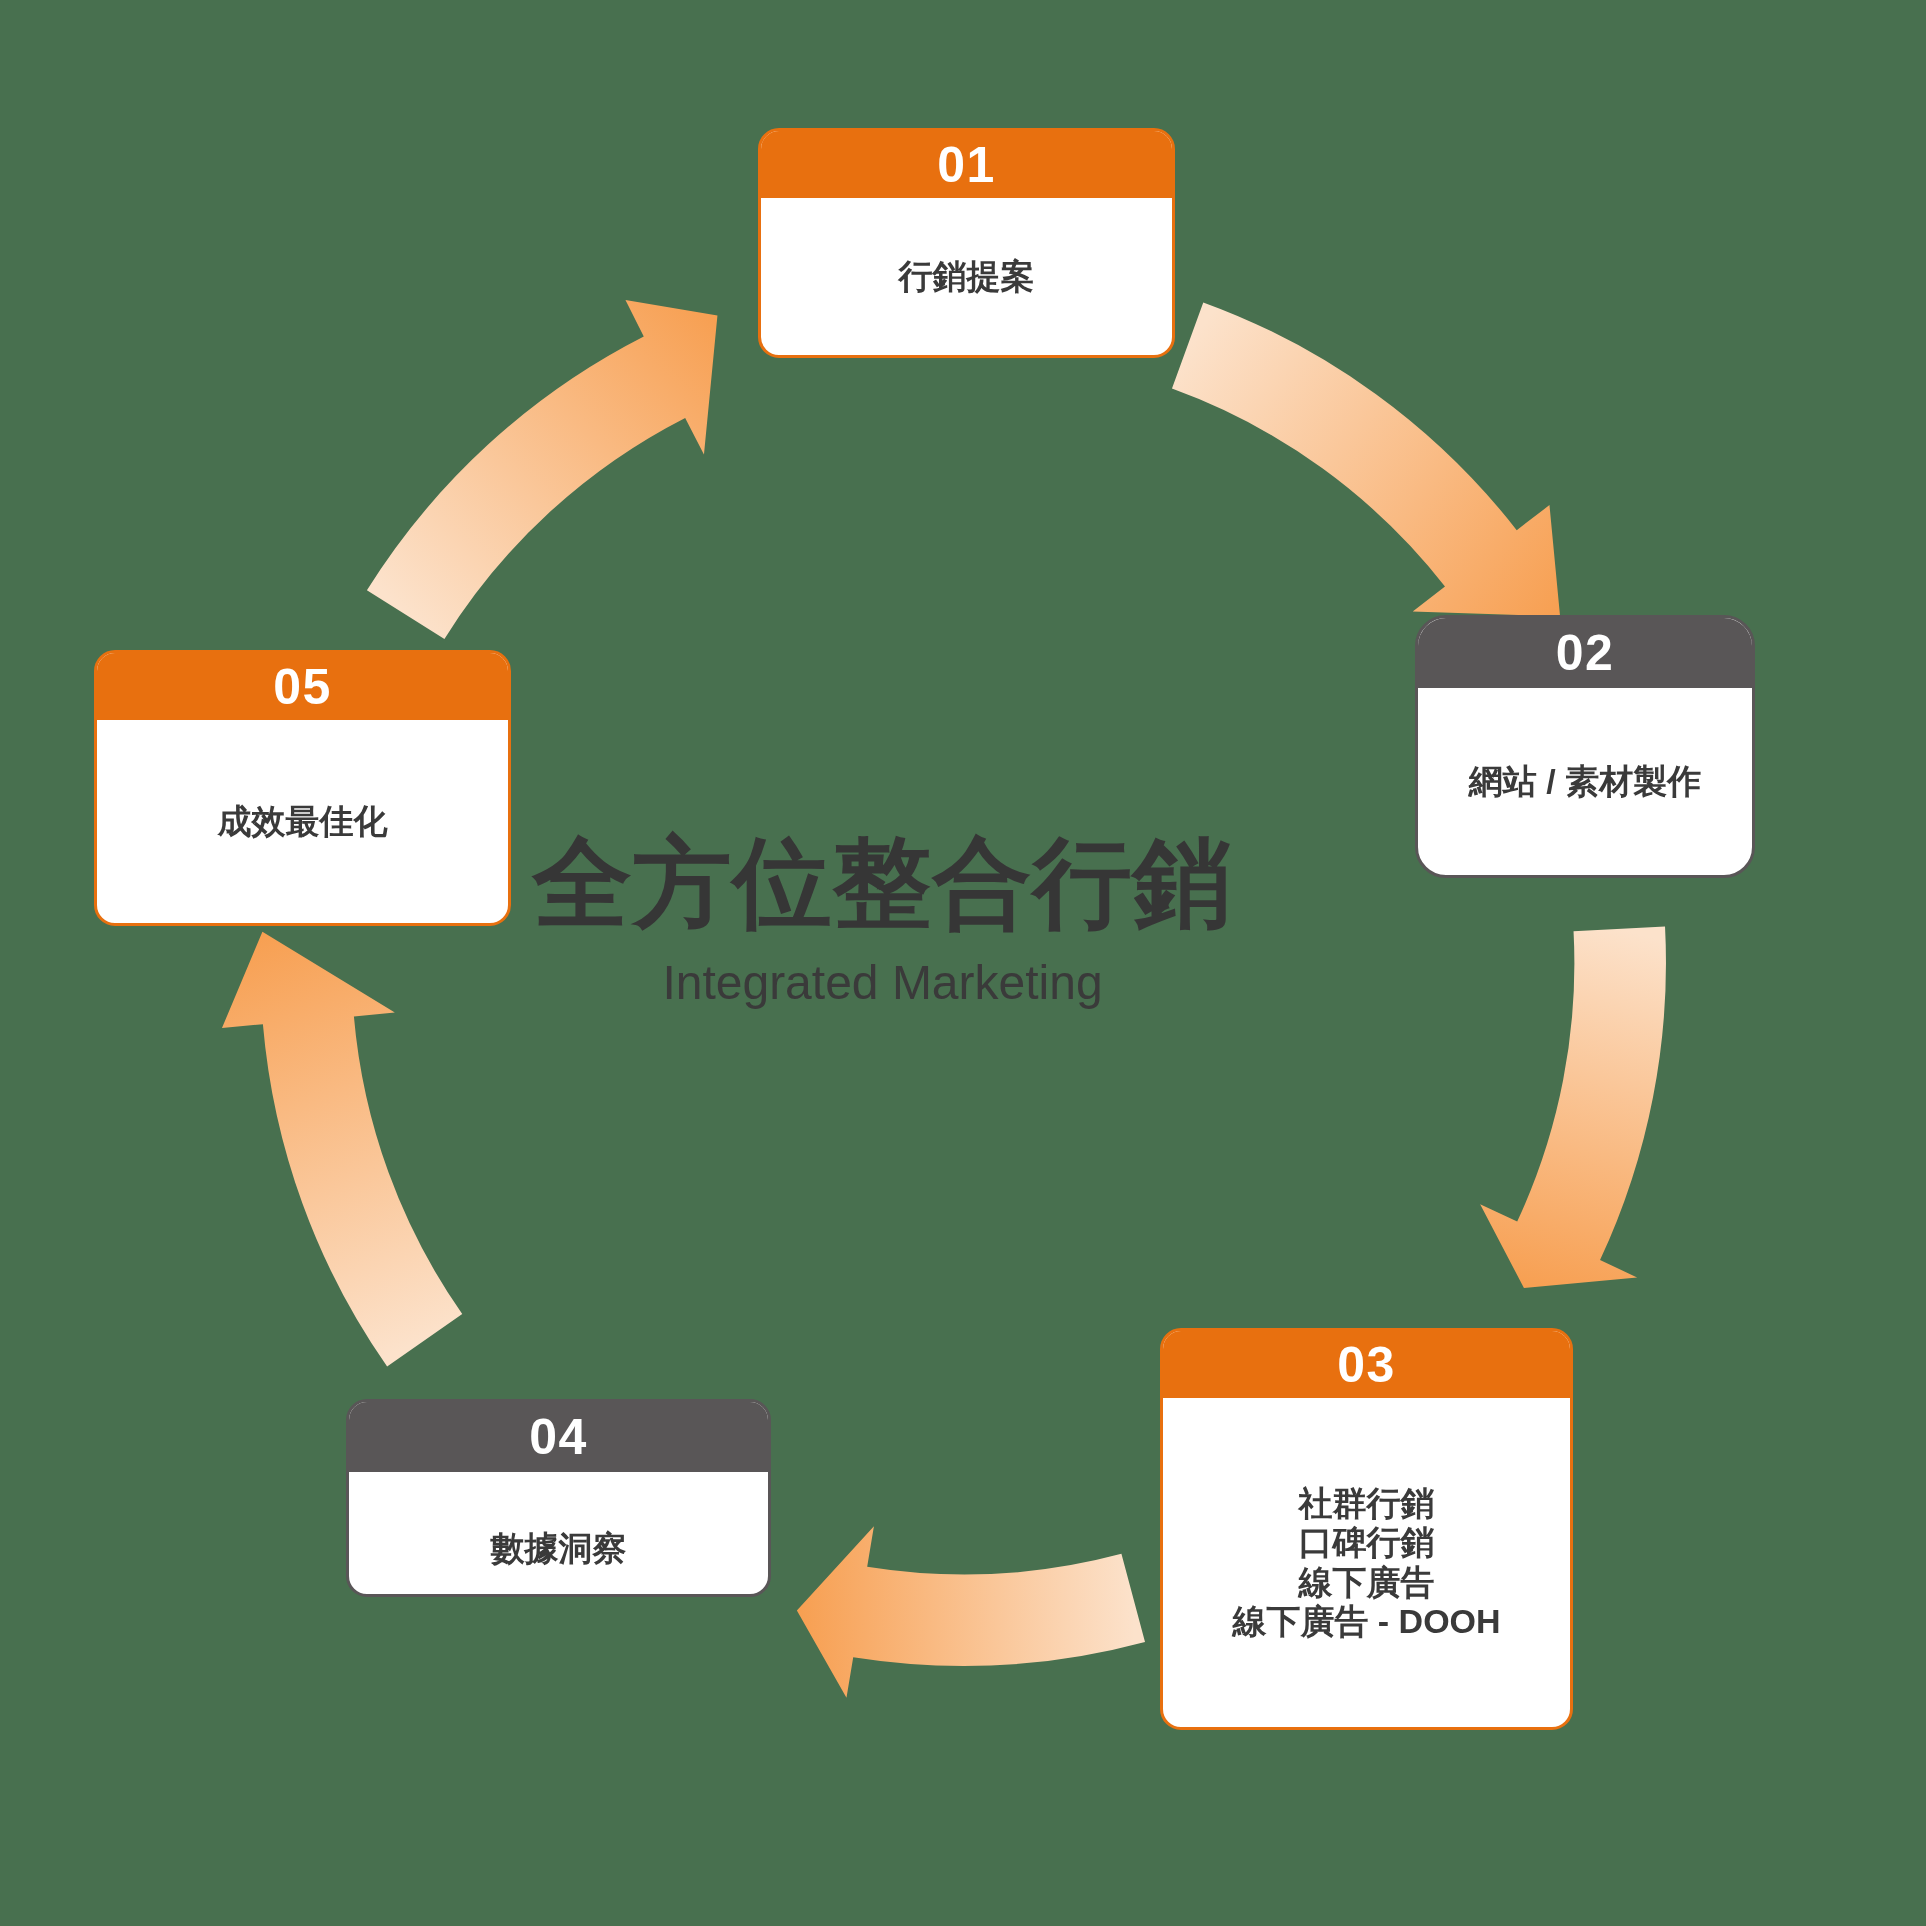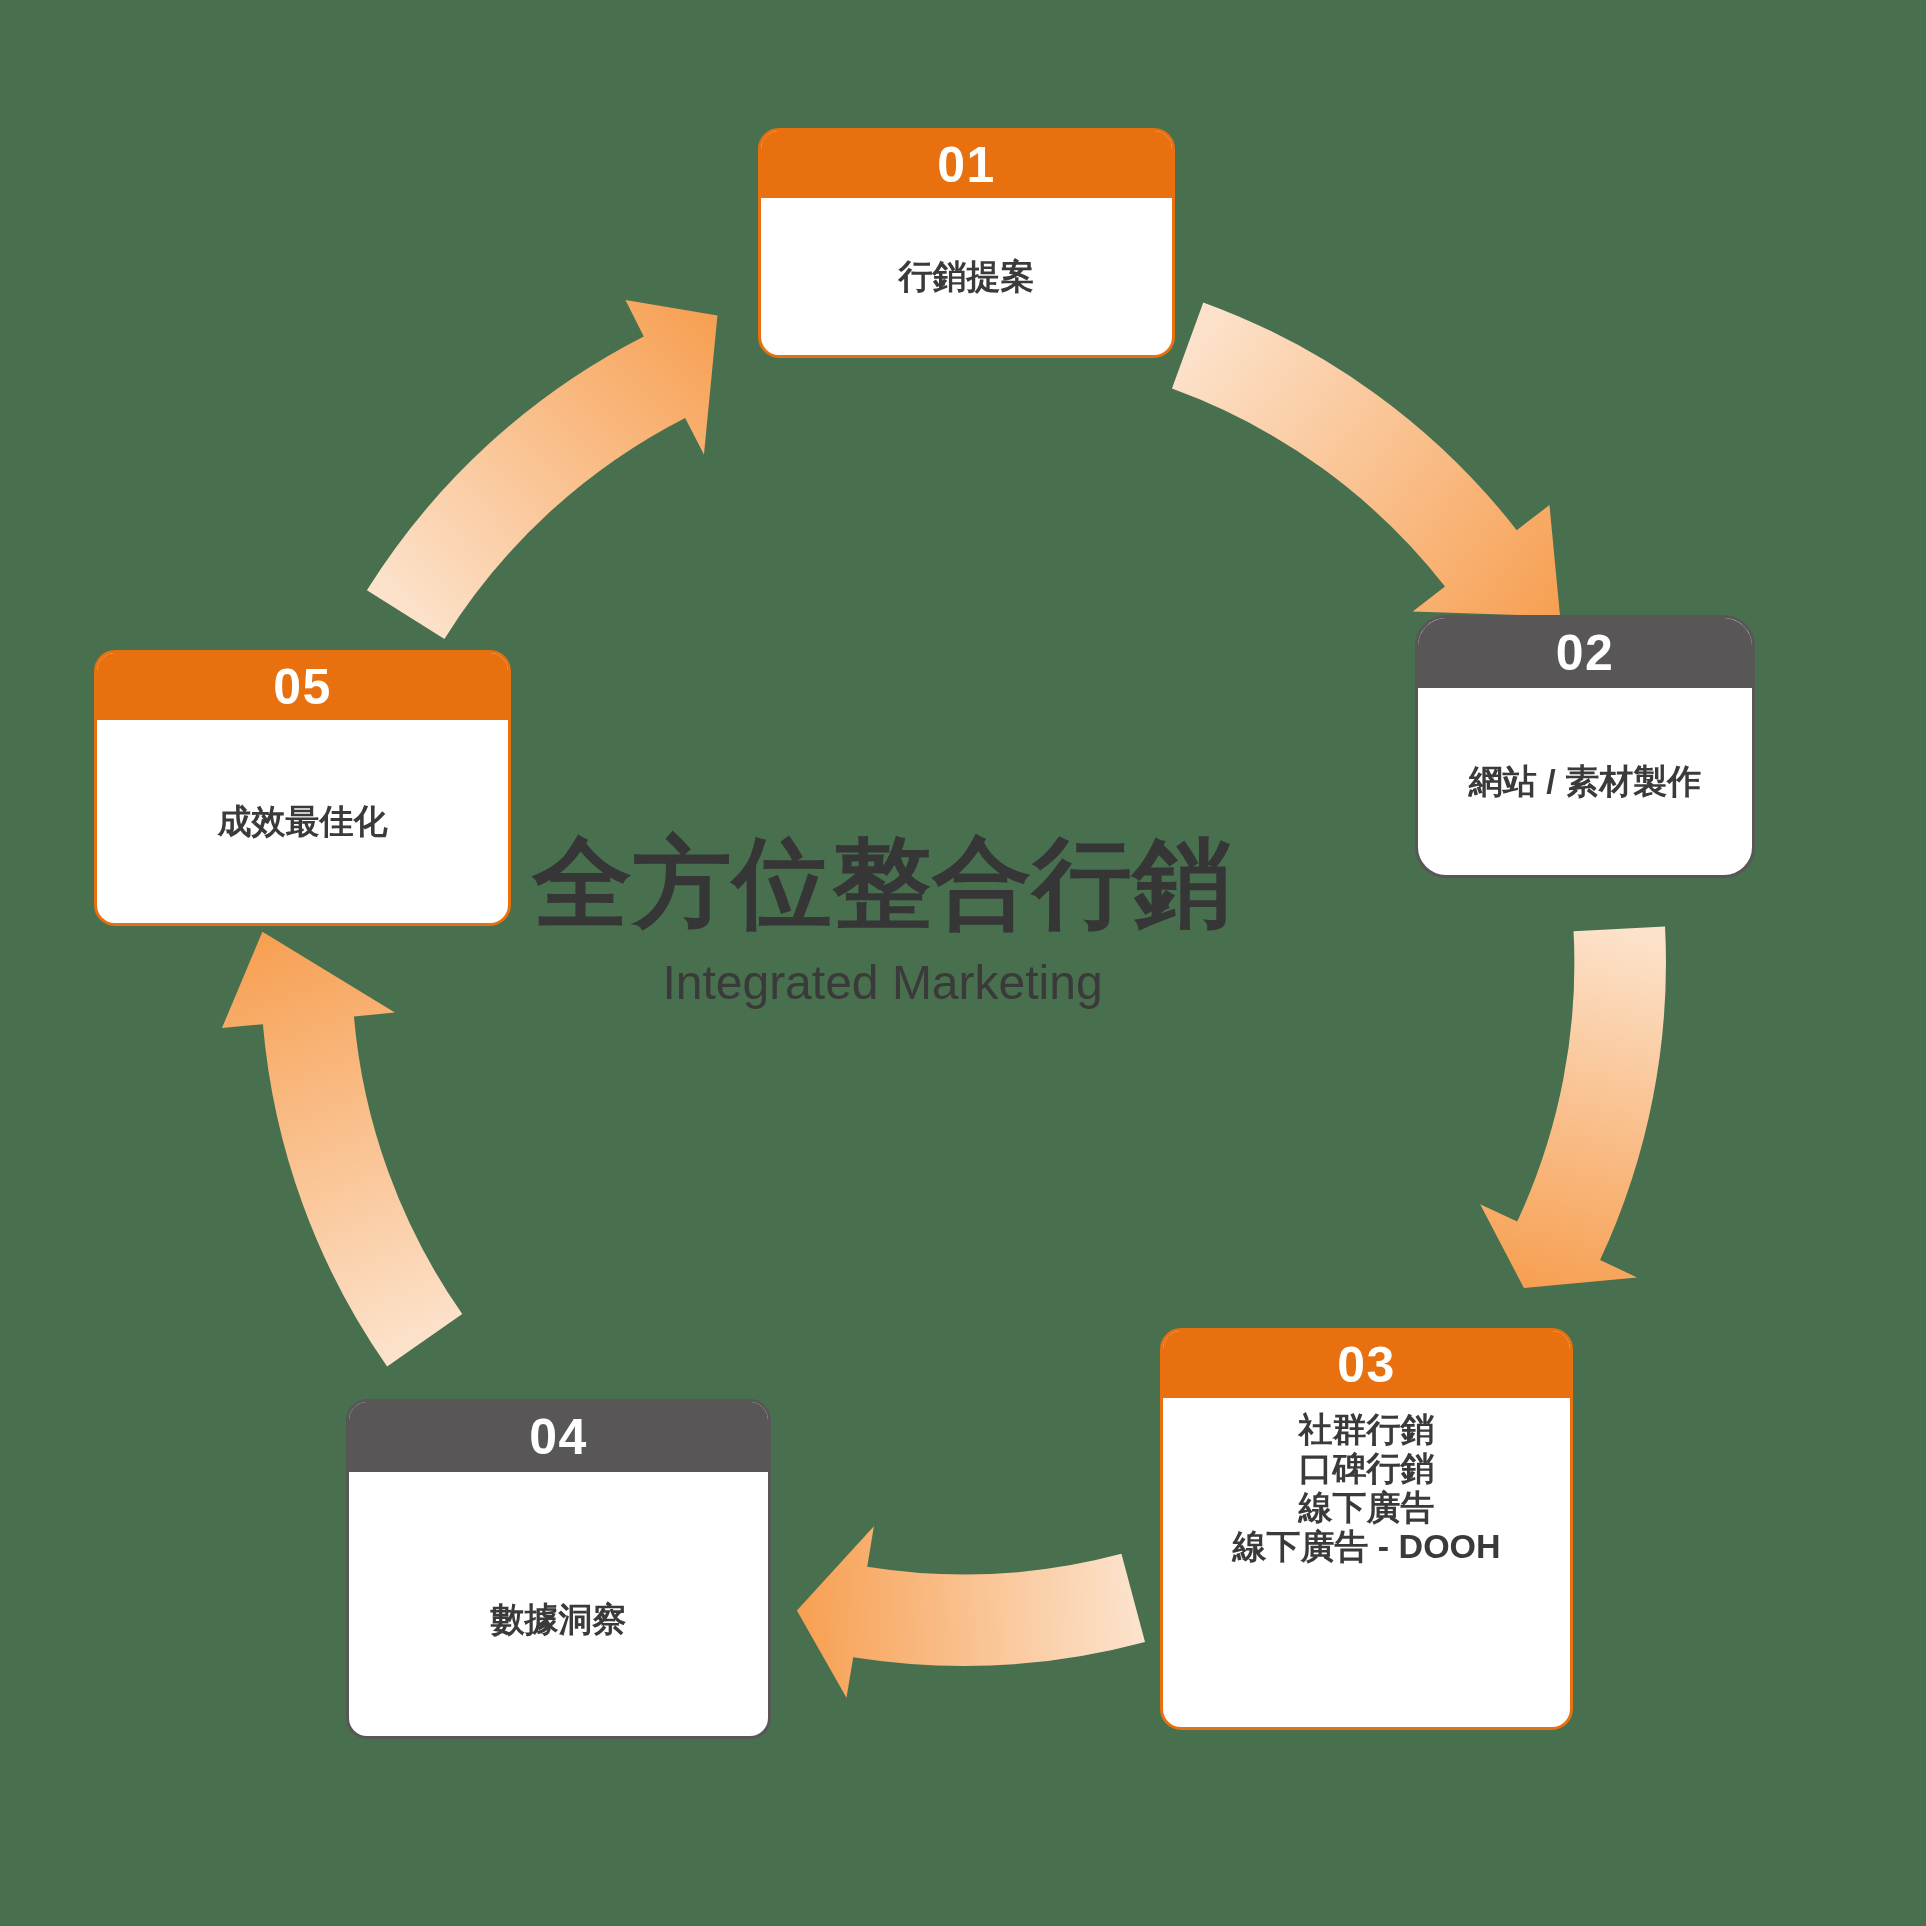--- a/index.html
+++ b/index.html
@@ -52,34 +52,34 @@
     letter-spacing: 1.4px;
     line-height: 1;
   }
   .card__body {
     flex: 1 1 auto;
     display: flex;
     flex-direction: column;
     align-items: center;
     justify-content: center;
   }
-  .card__body--list { justify-content: flex-start; padding: 11.6px 0; }
+  .card__body--list { justify-content: center; padding: 11.6px 0; }
   .card__line {
     font-size: 34px;
     line-height: 1.15;
     color: #3A3A3A;
     font-weight: 700;
     white-space: nowrap;
   }
 
   
   .card-01 { left: 746px; top: 128px;  width: 417px; height: 230px; margin-left: 12px; }
   .card-02 { left: 1415px; top: 615px; width: 340px; height: 263px; border-radius: 31px; }
   .card-03 { left: 1160px; top: 1328px; width: 413px; height: 402px; }
-  .card-04 { left: 346px;  top: 1399px; width: 425px; height: 340px; gap: 32px; }
+  .card-04 { left: 346px;  top: 1399px; width: 425px; height: 198px; gap: 32px; }
   .card-05 { left: 94px;  top: 650px; width: 417px; height: 276px; }
 
   
   .center-block {
     position: absolute;
     left: 401px;
     top: 820px;
     width: 963px;
     text-align: center;
   }

